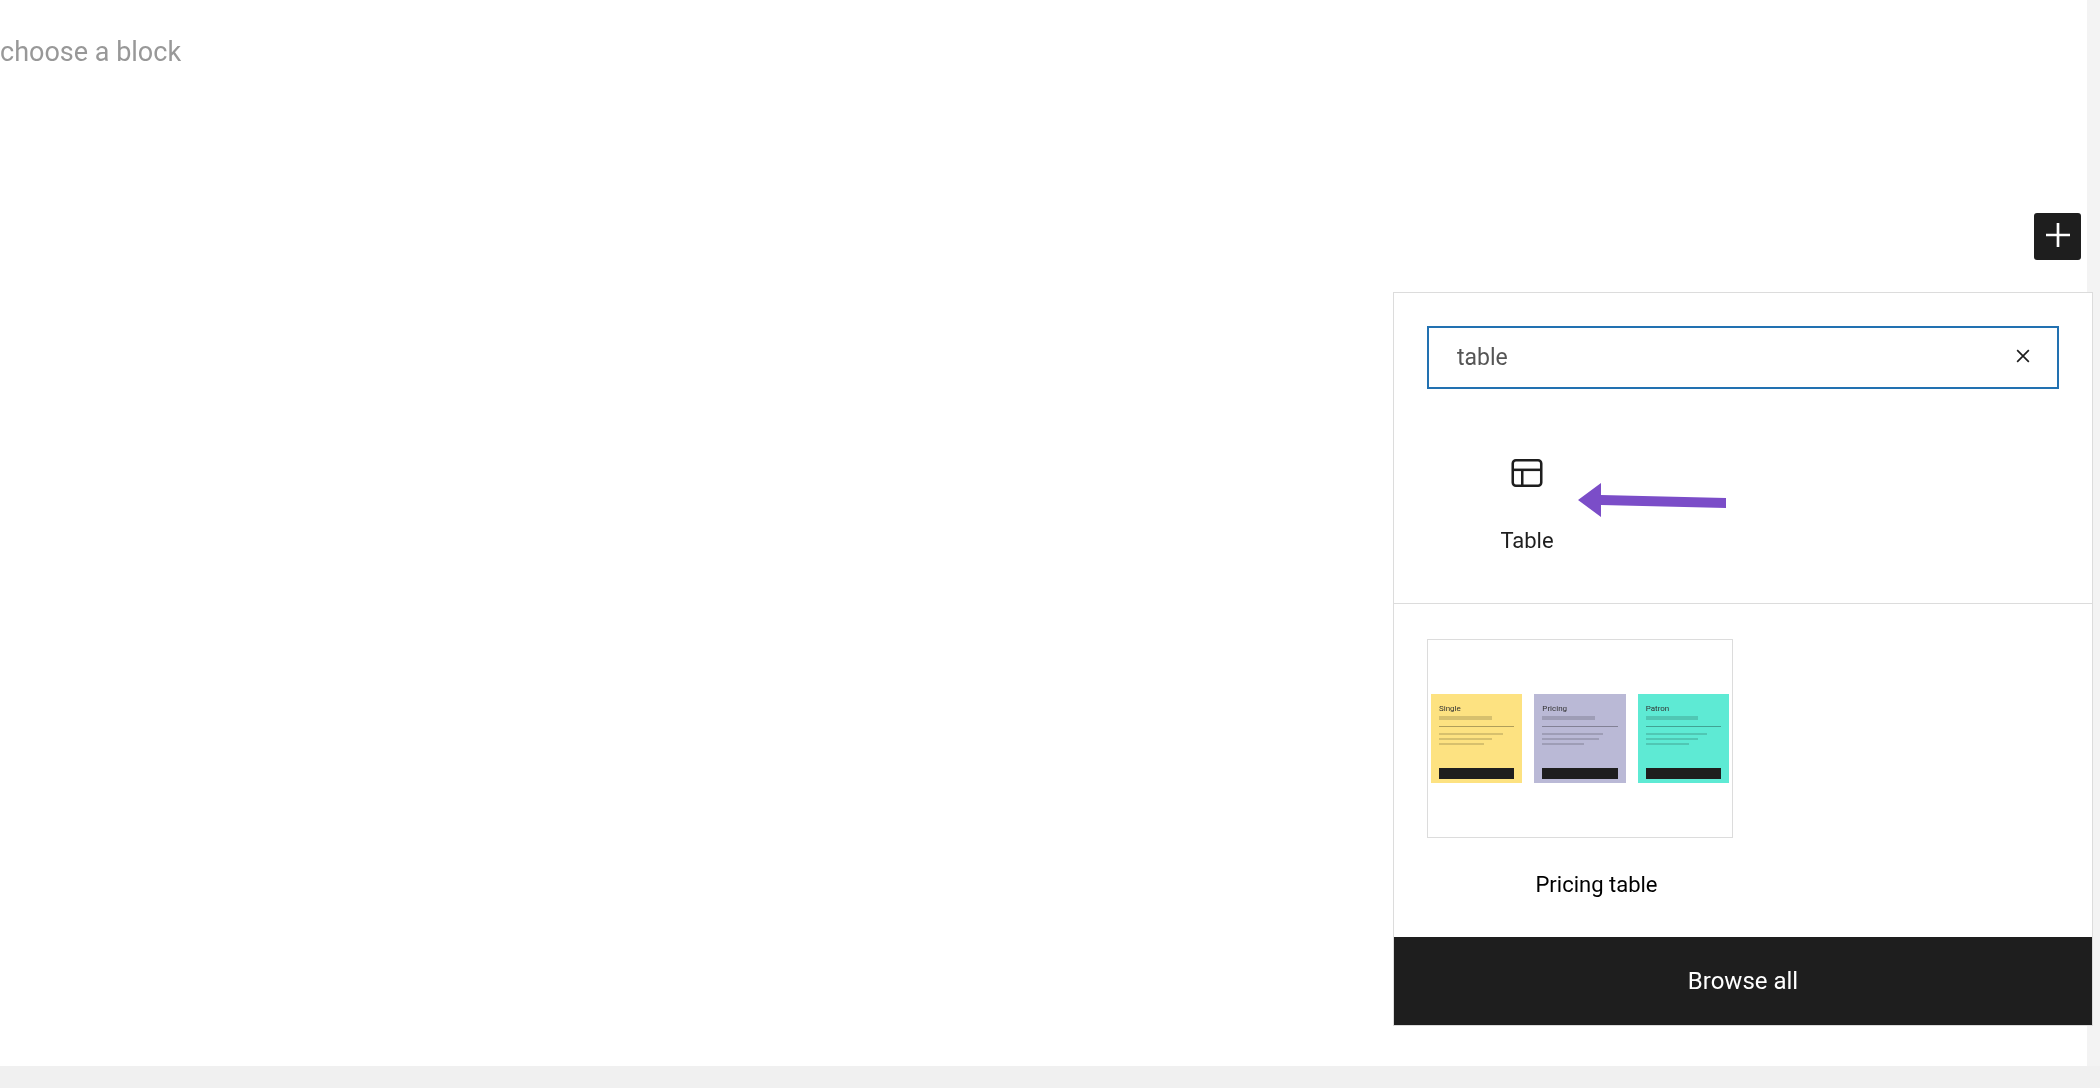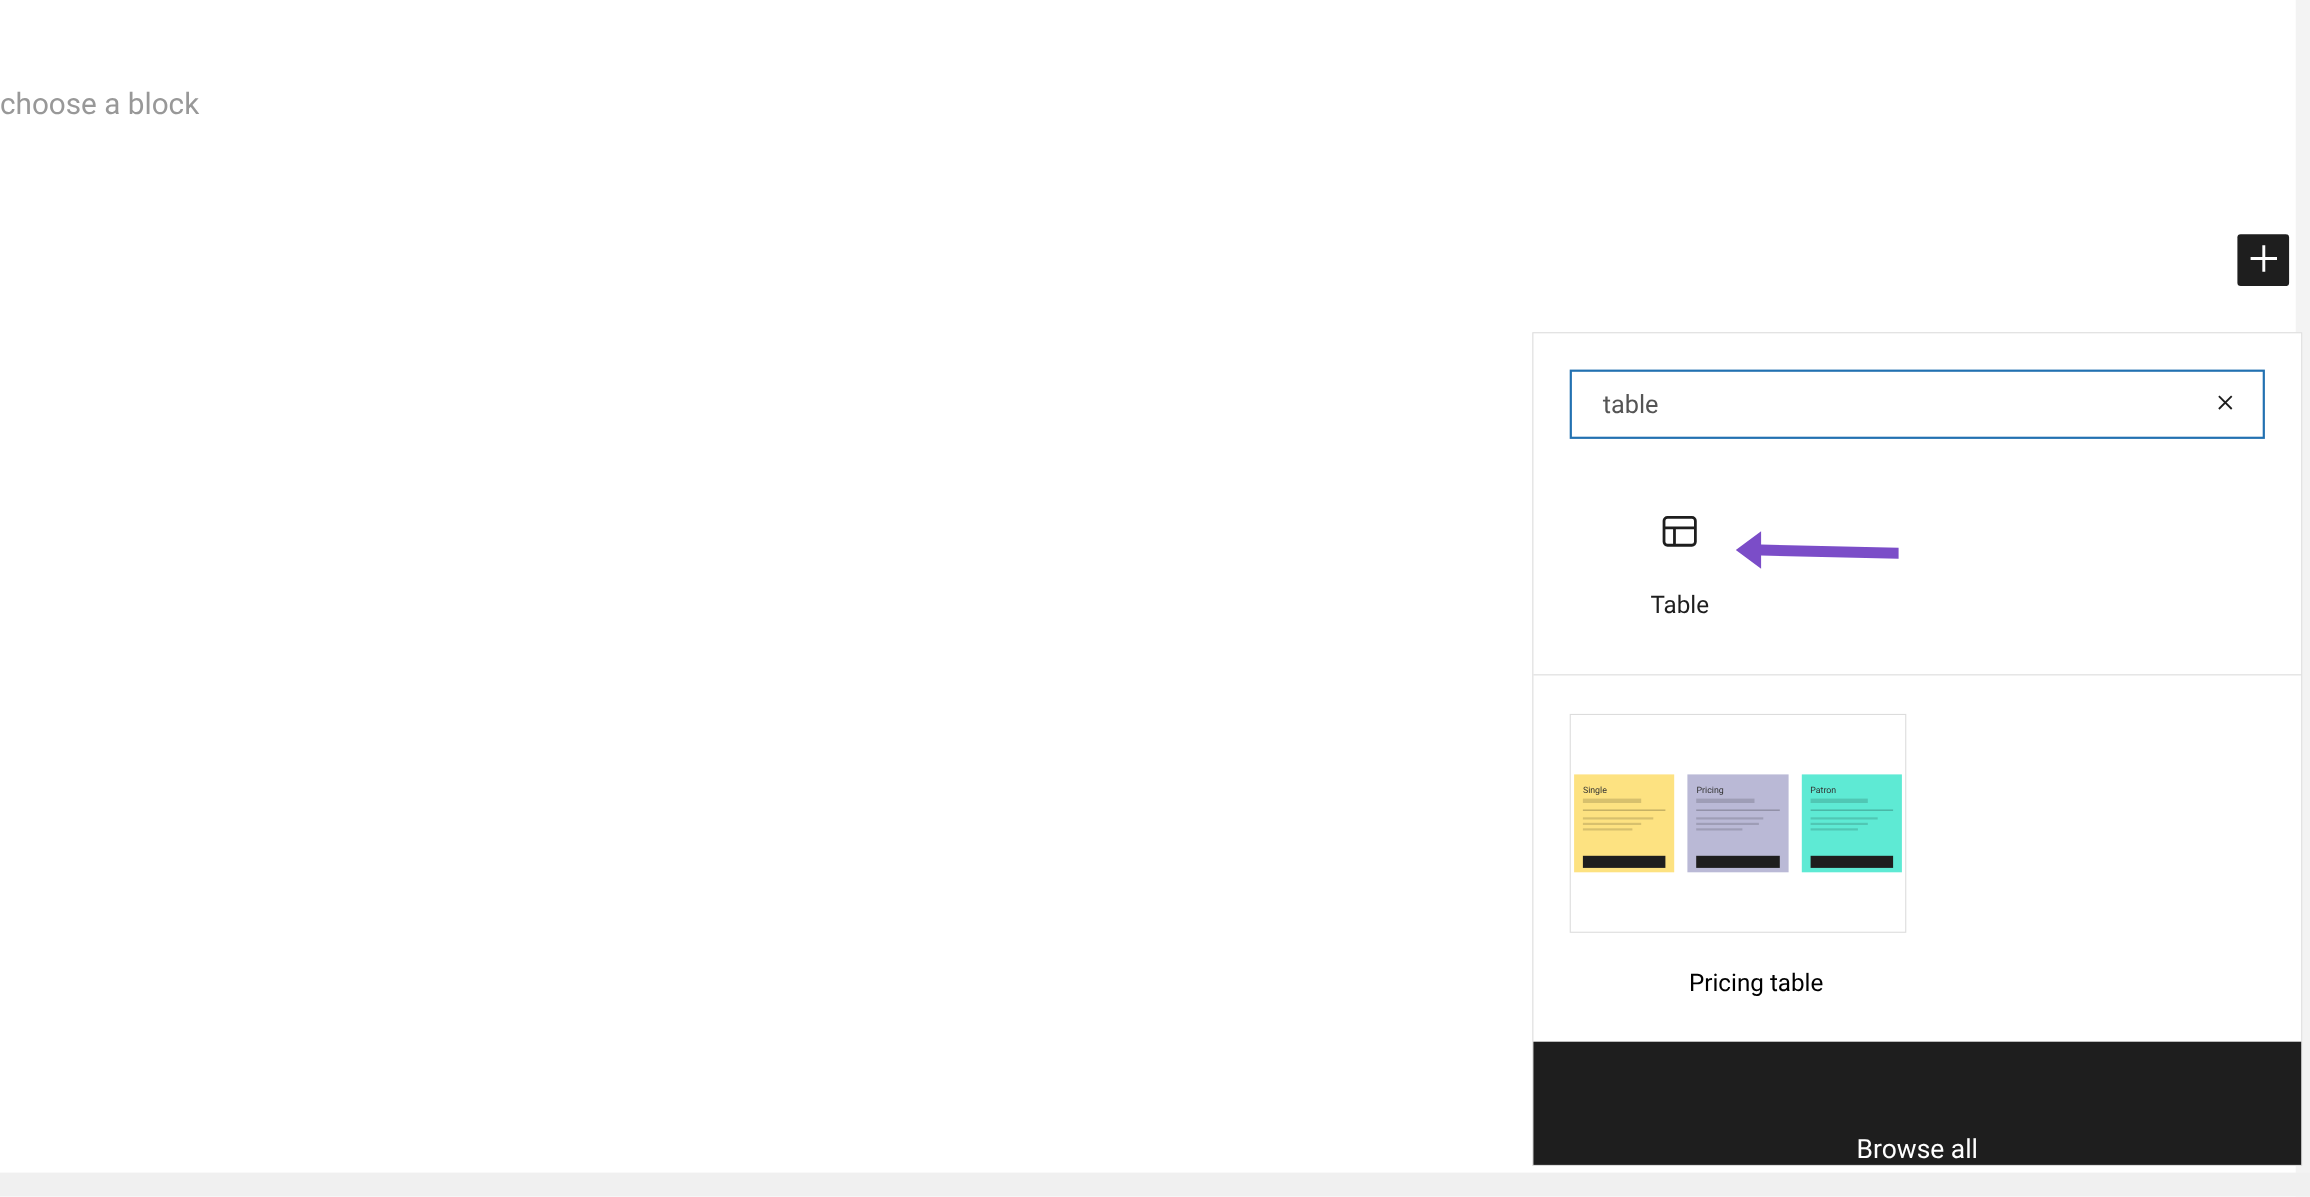--- a/index.html
+++ b/index.html
@@ -26,21 +26,20 @@
       font-weight: 500;
       color: #222;
       padding: 0 0 0 56px;
       margin-bottom: 85px;
     }
     .block-placeholder {
       font-size: 27px;
       color: #989898;
       padding-left: 0;
       margin-left: 0;
-      margin-top: 43px;
     }
     .bottom-gray-bar {
       position: absolute;
       bottom: 0;
       left: 0;
       right: 0;
       height: 22px;
       background: #f0f0f0;
     }
     .add-block-button {
@@ -56,21 +55,21 @@
       justify-content: center;
       cursor: pointer;
     }
     .add-block-button svg {
       width: 32px;
       height: 32px;
       fill: #ffffff;
     }
     .block-inserter {
       position: absolute;
-      top: 302px;
+      top: 292px;
       left: 1393px;
       width: 700px;
       background: #ffffff;
       border: 1px solid #dcdcdc;
       display: flex;
       flex-direction: column;
     }
     .search-wrapper {
       padding: 33px;
     }
@@ -213,25 +212,25 @@
       height: 11px;
       background: #1e1e1e;
       margin-top: auto;
     }
     .pattern-label {
       font-size: 22px;
       color: #000000;
       margin-left: 33px;
     }
     .browse-all-button {
-      height: 112px;
+      height: 88px;
       background: #1e1e1e;
       color: #ffffff;
       display: flex;
-      align-items: flex-end;
+      align-items: center;
       justify-content: center;
       font-size: 24px;
       cursor: pointer;
     }
     .right-gray-edge {
       position: absolute;
       top: 0;
       right: 0;
       width: 13px;
       height: 100%;

